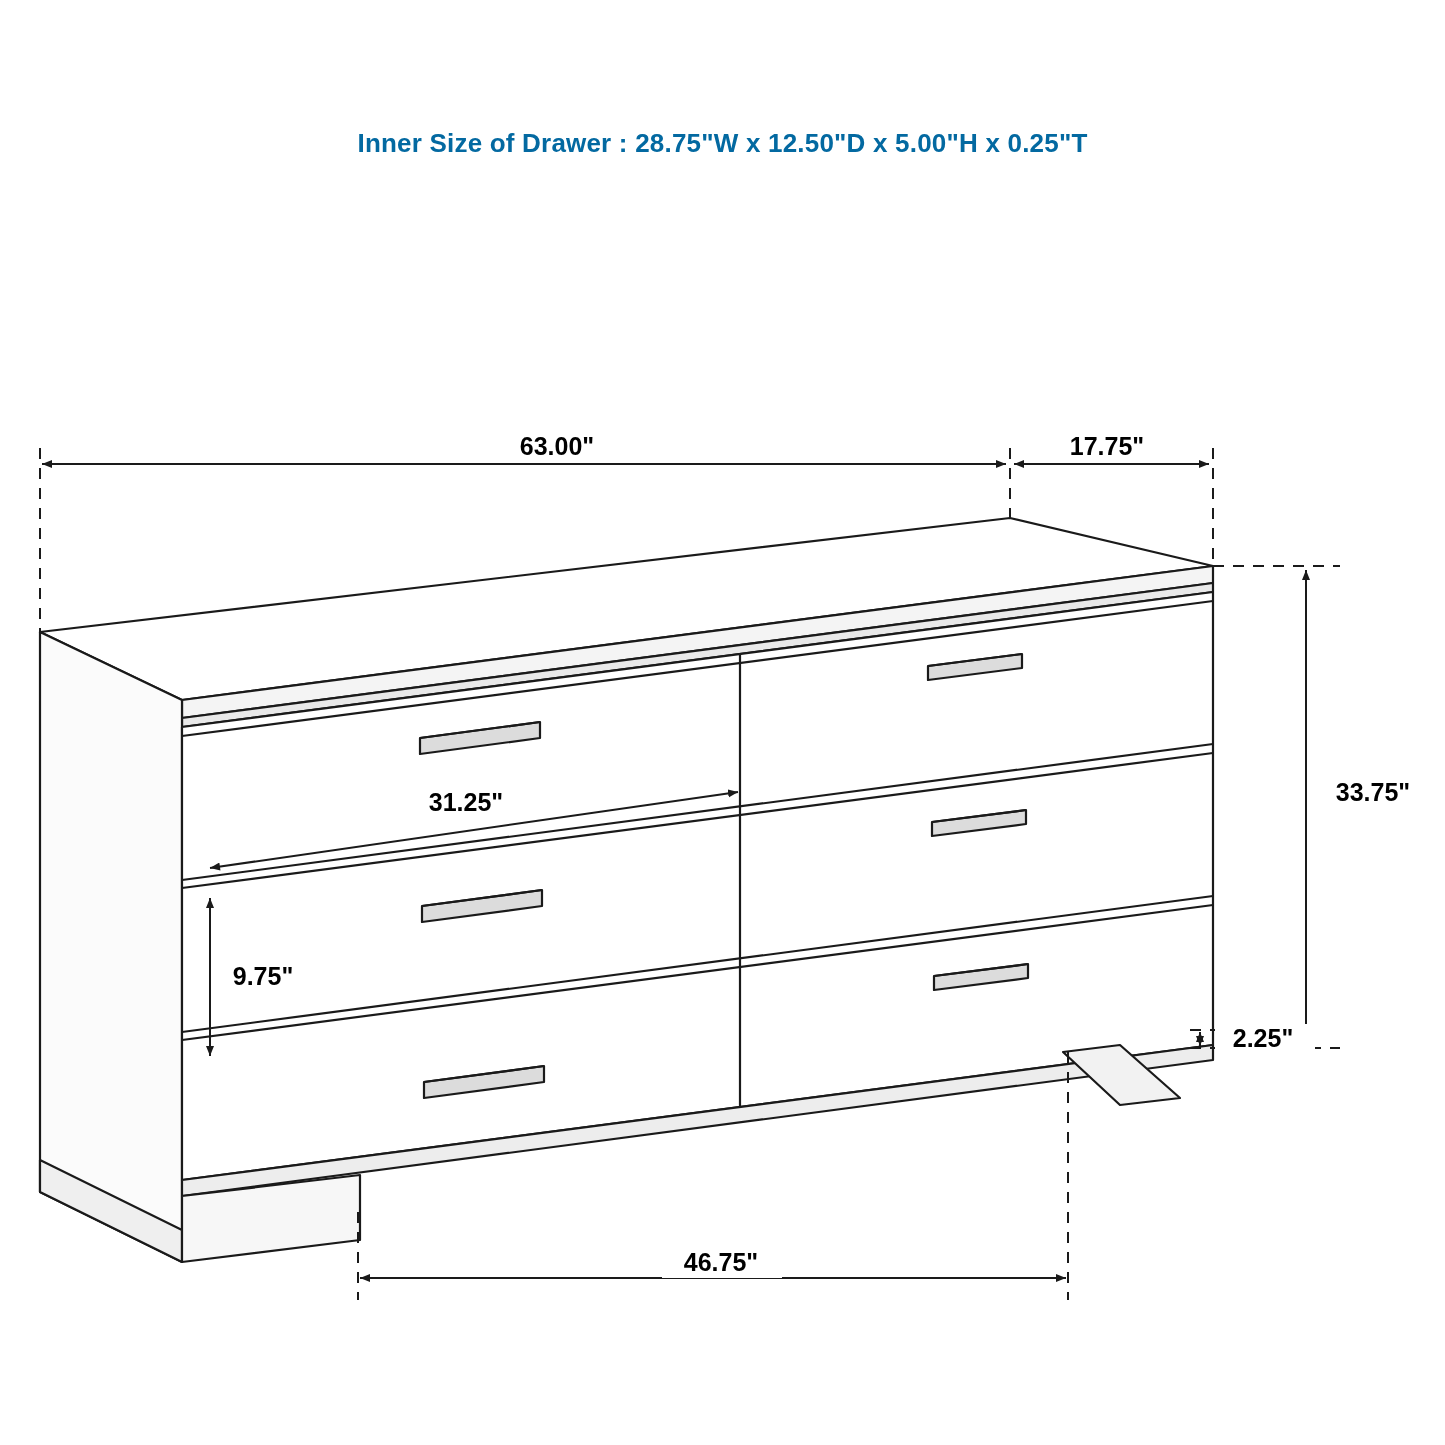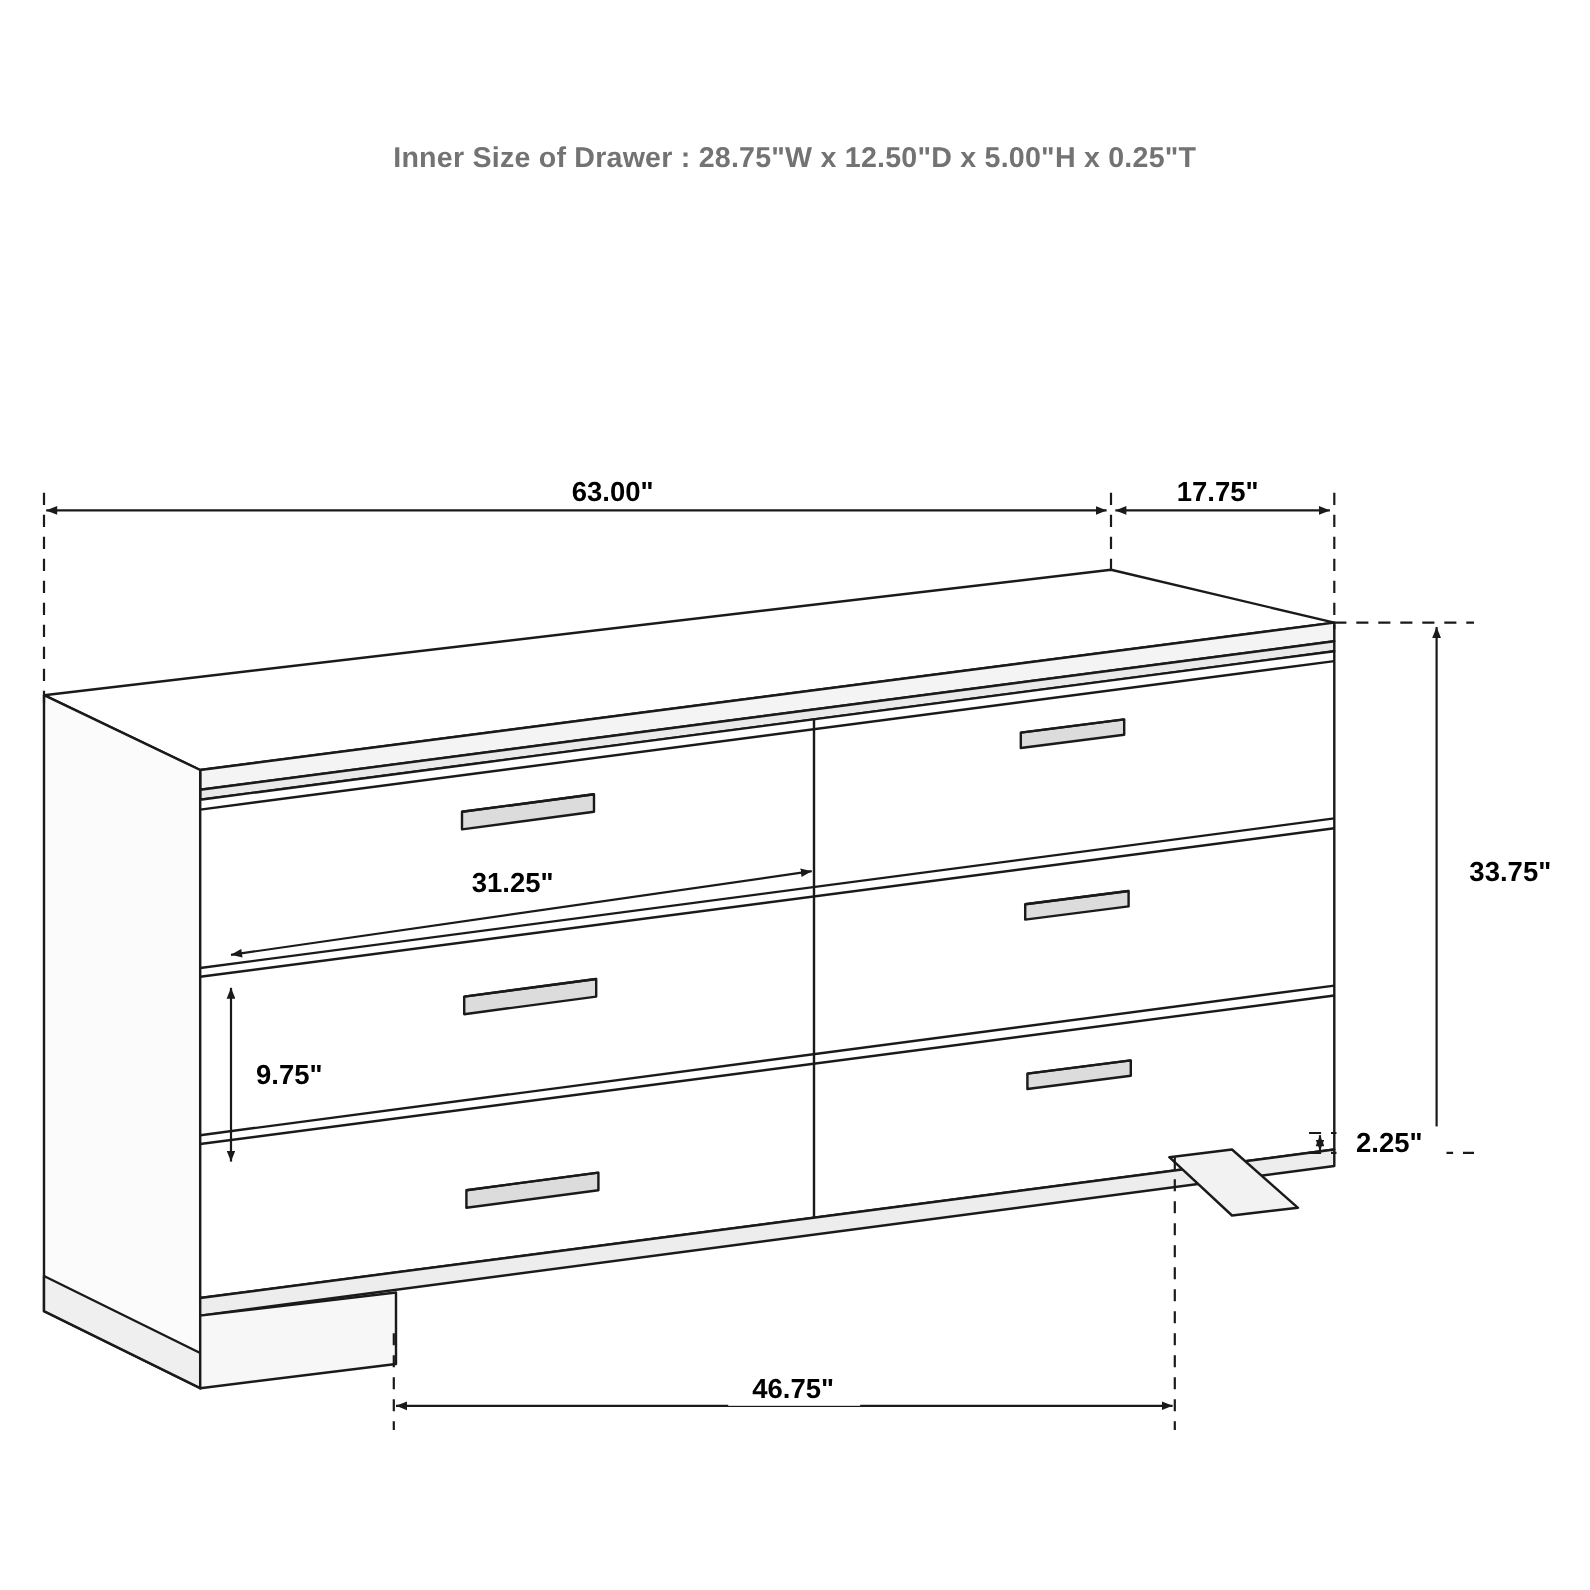--- a/index.html
+++ b/index.html
@@ -21,21 +21,21 @@
     height: 1445px;
   }
   .title {
     position: absolute;
     left: 0;
     top: 128px;
     width: 1445px;
     text-align: center;
     font-size: 26px;
     font-weight: bold;
-    color: #737373;
+    color: #0369a1;
     letter-spacing: 0.2px;
   }
   svg {
     position: absolute;
     left: 0;
     top: 0;
   }
   .dimlabel {
     font-family: "Liberation Sans", sans-serif;
     font-size: 25px;

